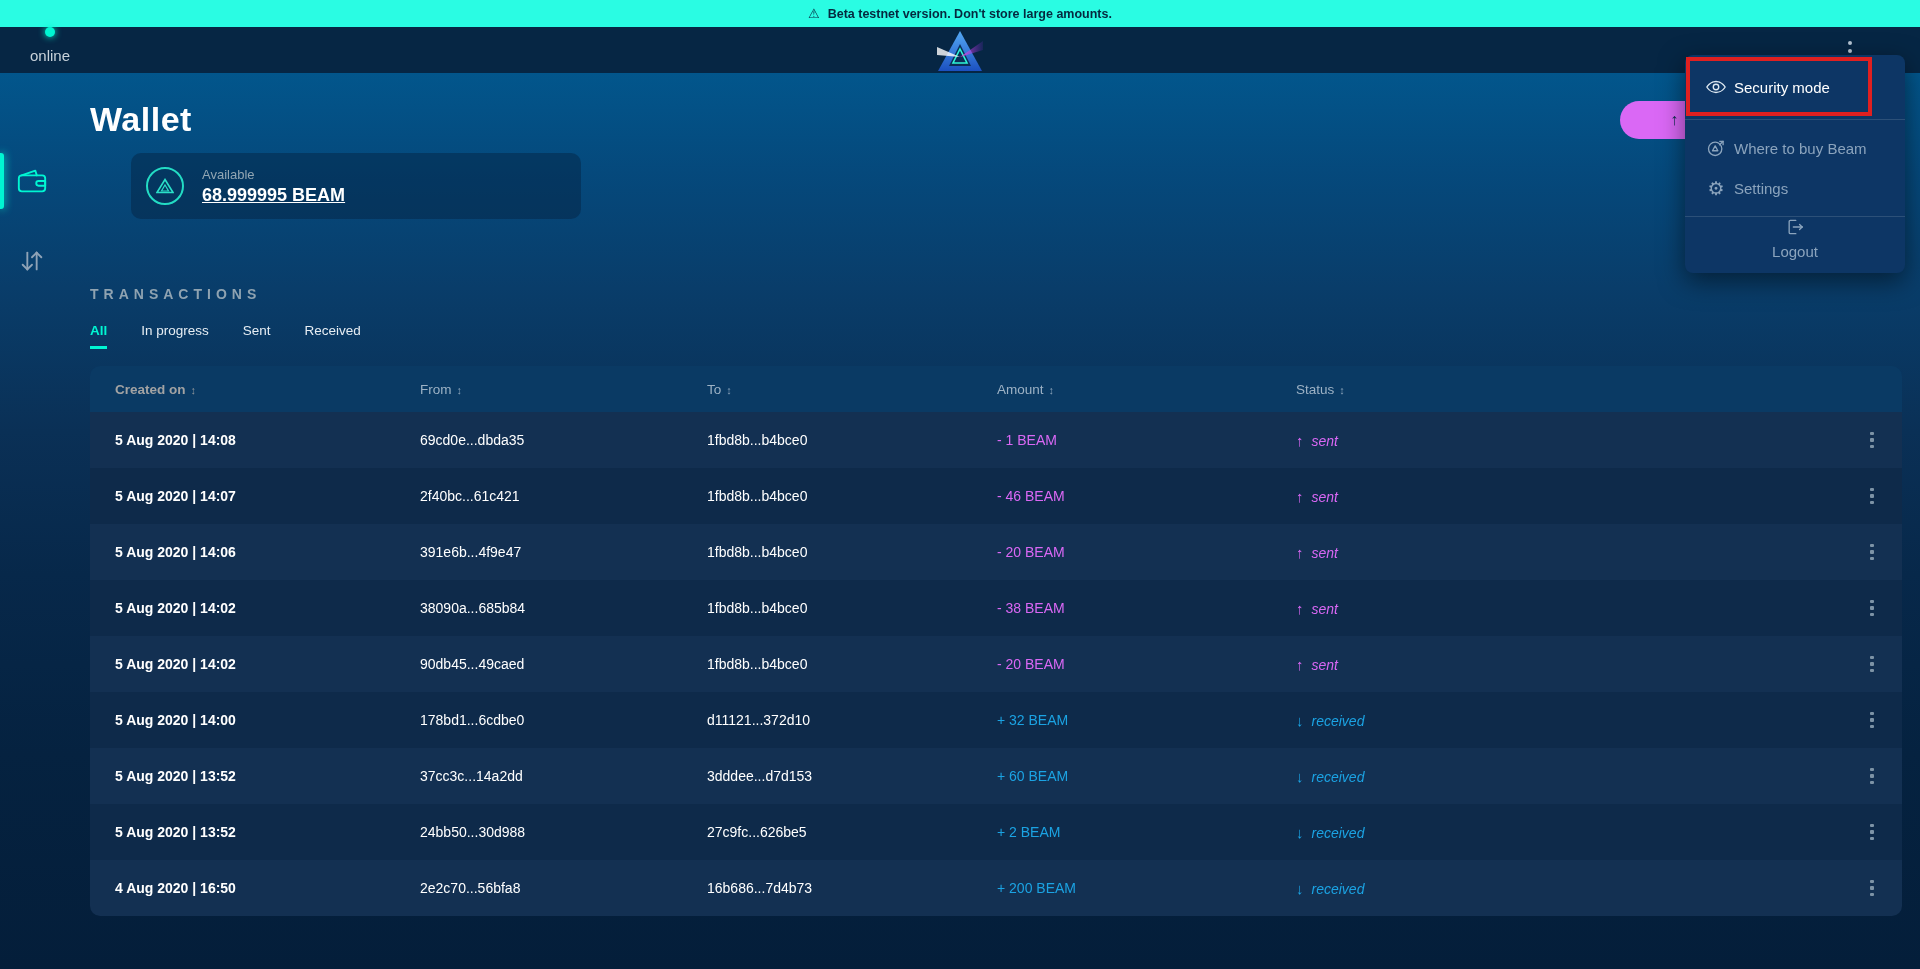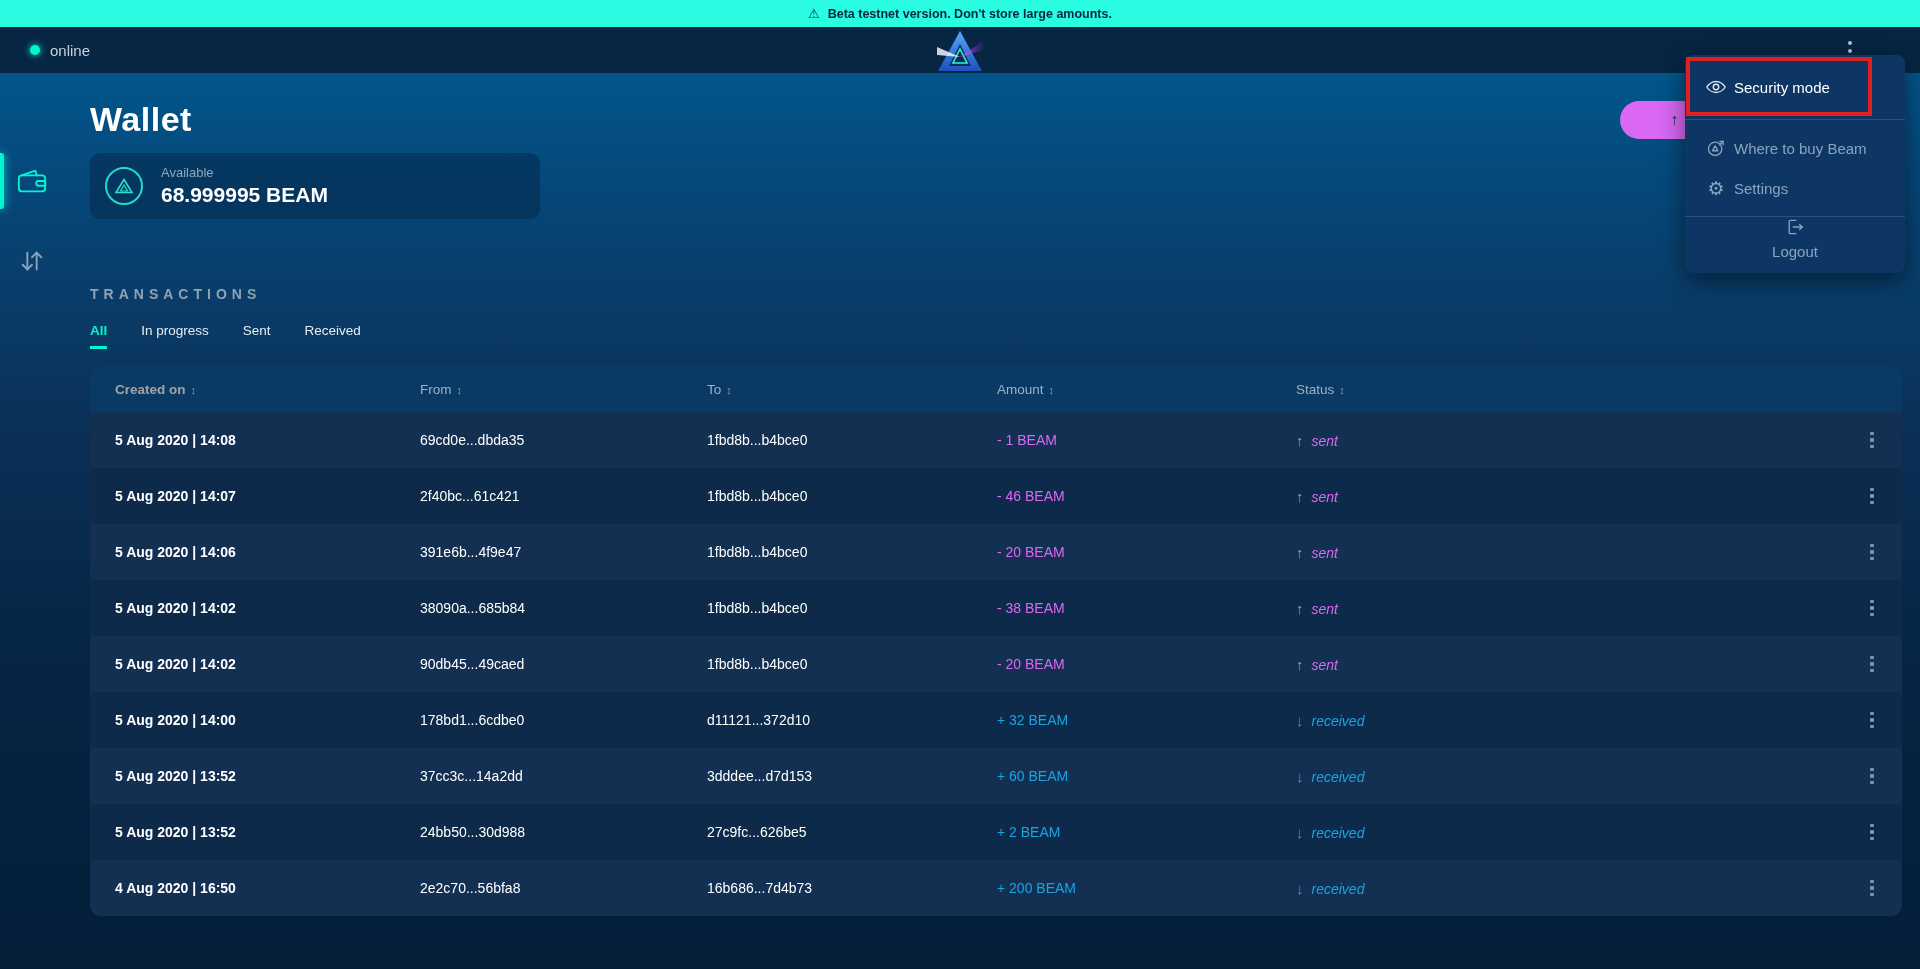--- a/index.html
+++ b/index.html
@@ -9,21 +9,21 @@
 
   
   .banner { position:absolute; top:0; left:0; width:100%; height:27px; background:#2afce3;
             color:#05283f; display:flex; align-items:center; justify-content:center; gap:8px;
             font-size:12.5px; font-weight:700; z-index:5; }
   .banner .warn { font-weight:400; font-size:13px; }
 
   
   .topbar { position:absolute; top:27px; left:0; width:100%; height:46px; background:#062644; z-index:6; }
   .conn { position:absolute; left:30px; top:0; height:46px; display:flex; align-items:center; gap:10px;
-          color:#c8d2da; font-size:15px; }
+          color:#c8d2da; font-size:15px;flex-direction:column; }
   .dot { width:10px; height:10px; border-radius:50%; background:#00f6d2; box-shadow:0 0 7px #00f6d2; }
   .logo { position:absolute; left:50%; top:3px; transform:translateX(-50%); }
   .kebab-top { position:absolute; right:64px; top:10px; display:flex; flex-direction:column; gap:4px;
                padding:4px; cursor:pointer; }
   .kebab-top i { width:4px; height:4px; border-radius:50%; background:#b6c5d2; display:block; }
 
   
   .main { position:absolute; top:73px; left:0; width:100%; height:896px;
           background:linear-gradient(180deg,#02568c 0%, #05497c 11%, #093d6a 24%,
                      #0a3056 40%, #07284a 56%, #052240 76%, #041e3a 100%); }
@@ -35,25 +35,25 @@
   .side-wallet::before { content:""; position:absolute; left:0; top:0; width:4px; height:56px;
                          background:#00f6d2; border-radius:0 3px 3px 0; box-shadow:0 0 8px #00f6d2; }
   .side-swap { top:160px; }
 
   
   .content { position:absolute; left:90px; top:0; width:1812px; }
   .page-title { margin-top:26px; font-size:34px; line-height:40px; font-weight:700; color:#ffffff;
                 letter-spacing:.5px; }
 
   .balance-card { margin-top:14px; width:450px; height:66px; background:rgba(5,30,60,.42);
-                  border-radius:10px; display:flex; align-items:center; padding-left:15px; }
+                  border-radius:10px; display:flex; align-items:center; padding-left:15px;margin-left:41px; }
   .coin { width:38px; height:38px; border-radius:50%; border:2px solid #23dcc4; display:flex;
           align-items:center; justify-content:center; margin-right:18px; flex:none; }
   .avail-label { font-size:13px; color:#92a6b3; }
-  .avail-amount { font-size:21px; color:#fff; font-weight:600; margin-top:3px; }
+  .avail-amount { font-size:18px; color:#fff; font-weight:600; margin-top:3px;text-decoration:underline; }
 
   .section-title { margin-top:67px; font-size:14px; font-weight:700; letter-spacing:5px;
                    color:#8fa3b1; line-height:16px; }
 
   .tabs { margin-top:21px; display:flex; gap:34px; align-items:flex-end; }
   .tab { font-size:13.5px; color:#e6edf3; padding-bottom:11px; cursor:pointer; }
   .tab.active { color:#00f6d2; font-weight:700; padding-bottom:8px; border-bottom:3px solid #00f6d2; }
 
   
   .table { margin-top:17px; width:1812px; }

